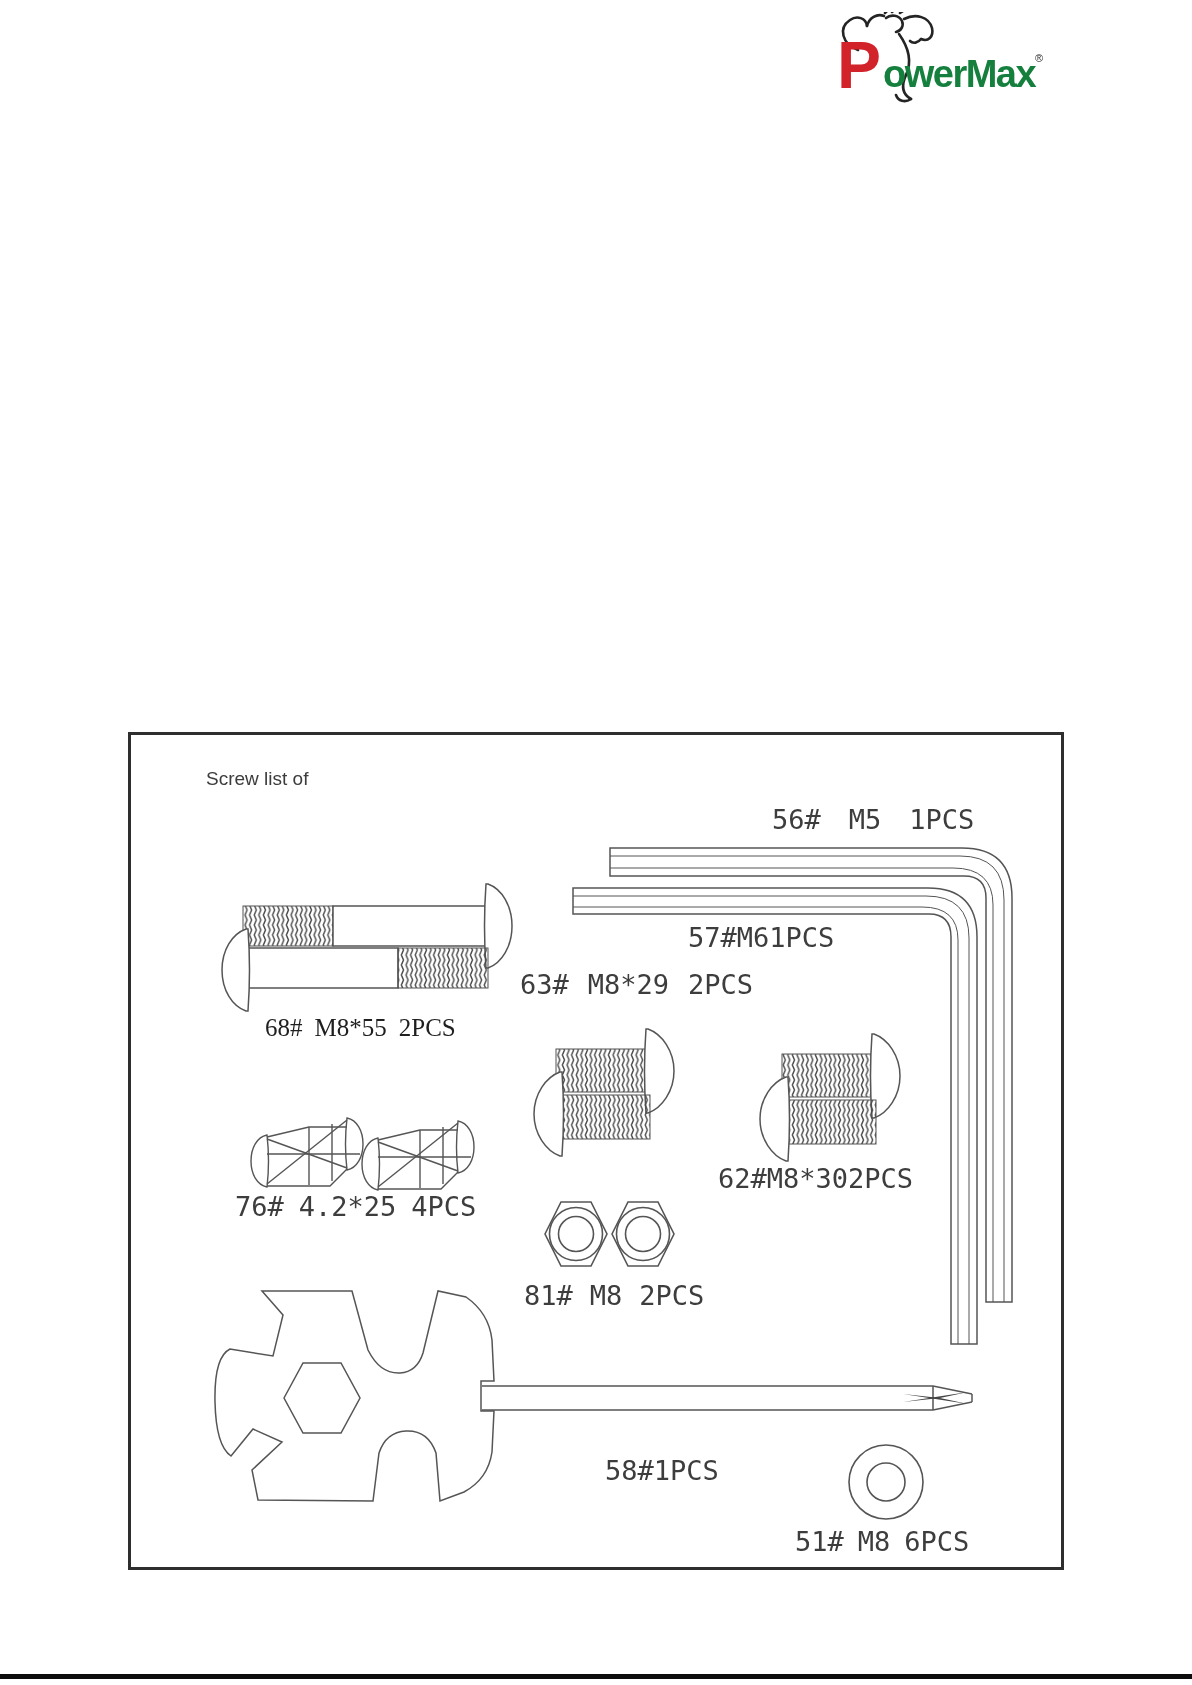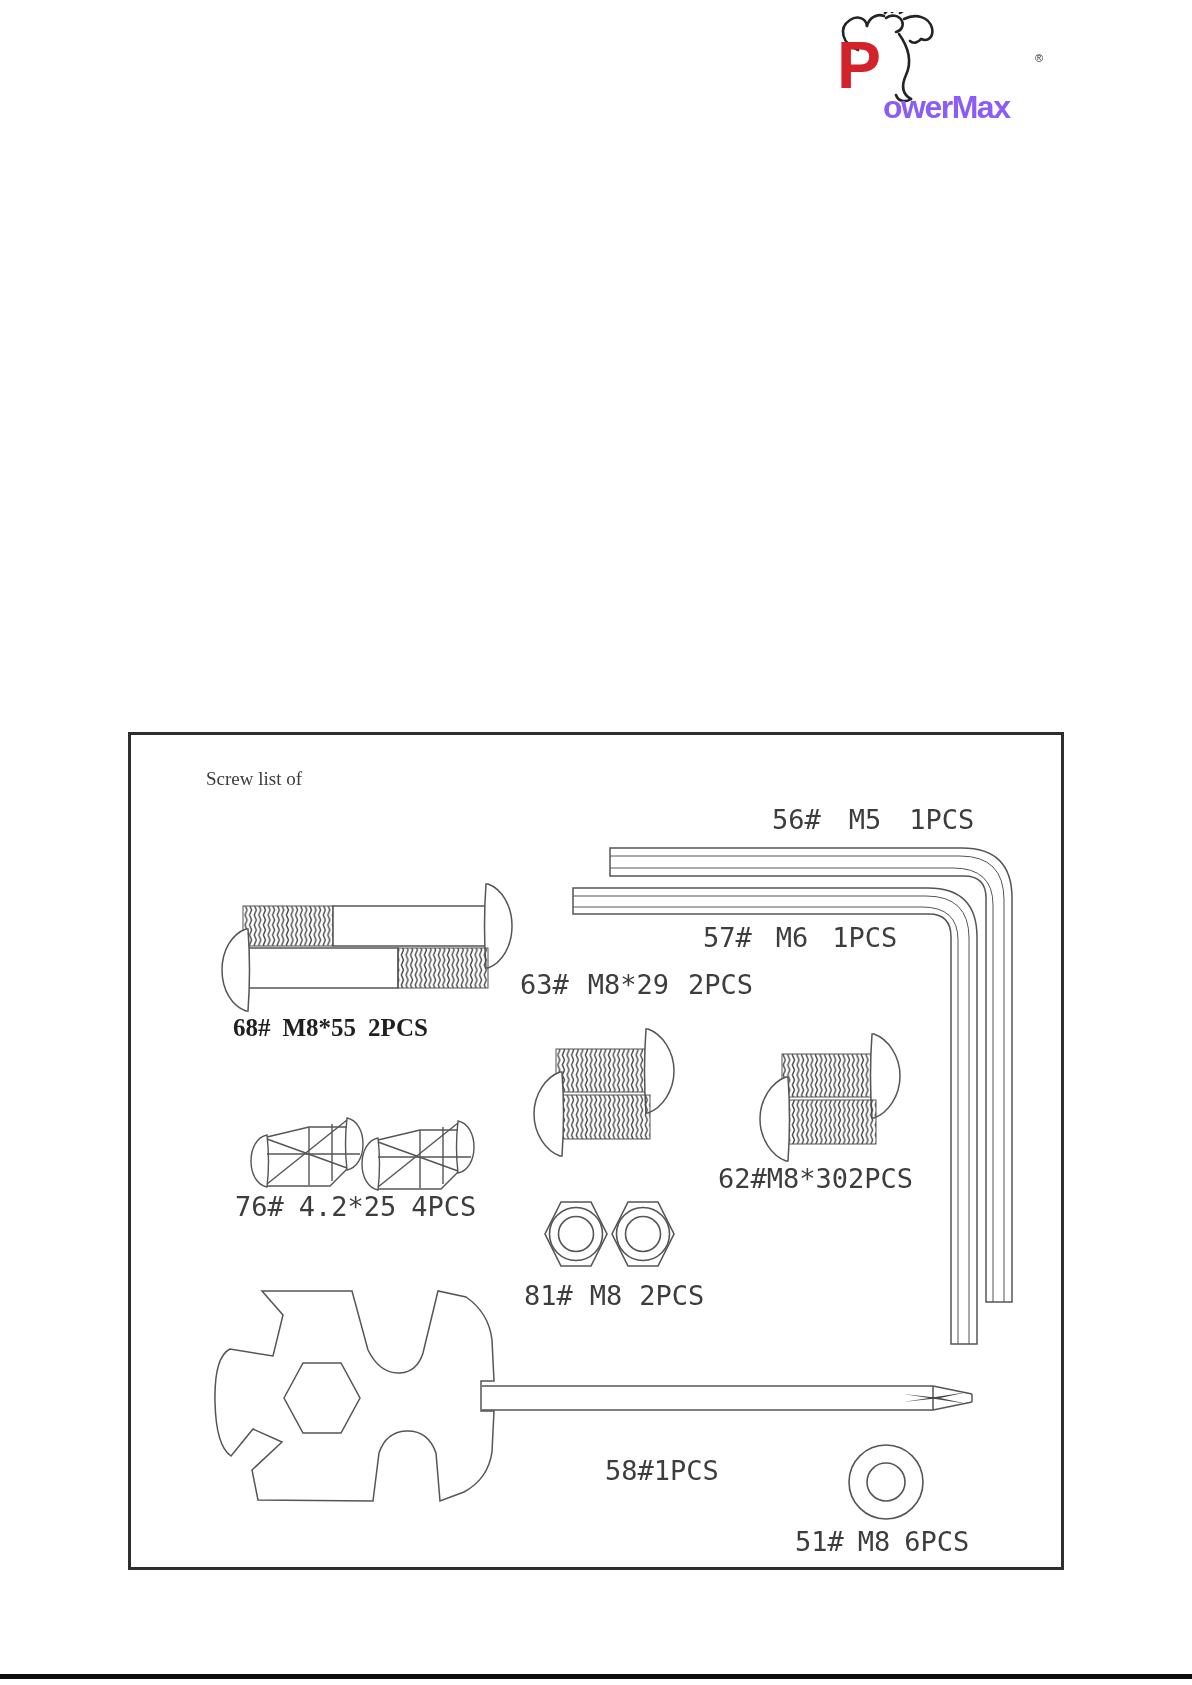--- a/index.html
+++ b/index.html
@@ -8,39 +8,39 @@
     font-family:"Liberation Sans",sans-serif;
   }
   
   .logo{position:absolute;left:815px;top:12px;width:235px;height:100px;}
   .logo-figure{position:absolute;left:0;top:0;width:235px;height:100px;}
   .logo-p{
     position:absolute;left:22px;top:20px;font-size:66px;font-weight:bold;
     color:#d2232a;line-height:1;letter-spacing:-2px;
   }
   .logo-rest{
-    position:absolute;left:68px;top:43px;font-size:32px;font-weight:bold;
-    color:#8b5cf6;line-height:1;letter-spacing:-1.5px;margin-top:36px;
+    position:absolute;left:68px;top:43px;font-size:38px;font-weight:bold;
+    color:#15803d;line-height:1;letter-spacing:-1.5px;
   }
   .logo-reg{position:absolute;left:220px;top:40px;font-size:11px;color:#2f2f2f;}
   
   .screw-box{
     position:absolute;left:128px;top:732px;width:930px;height:832px;
     border:3px solid #2e2e2e;background:#fff;
   }
   .box-title{
-    position:absolute;left:75px;top:33px;font-size:19px;color:#3c3c3c;font-family:Liberation Serif, serif;
+    position:absolute;left:75px;top:33px;font-size:19px;color:#3c3c3c;
   }
   .art{position:absolute;left:0;top:0;width:930px;height:832px;}
   .lbl{
     position:absolute;display:flex;align-items:flex-end;white-space:pre;
     font-family:"DejaVu Sans Mono",monospace;font-size:27px;color:#3d3d3d;line-height:1;
   }
   .lbl-bold{
-    font-family:"Liberation Serif",serif;font-weight:700;font-size:25px;color:#1f1f1f;
+    font-family:"Liberation Serif",serif;font-weight:400;font-size:25px;color:#1f1f1f;margin-left:32px;
   }
   
   .footer-rule{position:absolute;left:0;top:1674px;width:1192px;height:5px;background:#0d0d0d;}
 </style>
 </head>
 <body>
 
 <div class="page">
 
   <div class="logo">
@@ -150,21 +150,21 @@
 
       <g stroke-width="1.6">
         <circle cx="886" cy="1482" r="37"></circle>
         <circle cx="886" cy="1482" r="19"></circle>
       </g>
     </svg>
 
     <div class="lbl" style="left:641px;top:71px;gap:28px">
       <span>56#</span><span>M5</span><span>1PCS</span>
     </div>
-    <div class="lbl" style="left:572px;top:189px;gap:24px">
+    <div class="lbl" style="left:557px;top:189px;">
       <span>57#</span><span>M6</span><span>1PCS</span>
     </div>
     <div class="lbl" style="left:389px;top:236px;gap:19px">
       <span>63#</span><span>M8*29</span><span>2PCS</span>
     </div>
     <div class="lbl lbl-bold" style="left:102px;top:280px;gap:12px">
       <span>68#</span><span>M8*55</span><span>2PCS</span>
     </div>
     <div class="lbl" style="left:587px;top:430px;">
       <span>62#</span><span>M8*30</span><span>2PCS</span>

